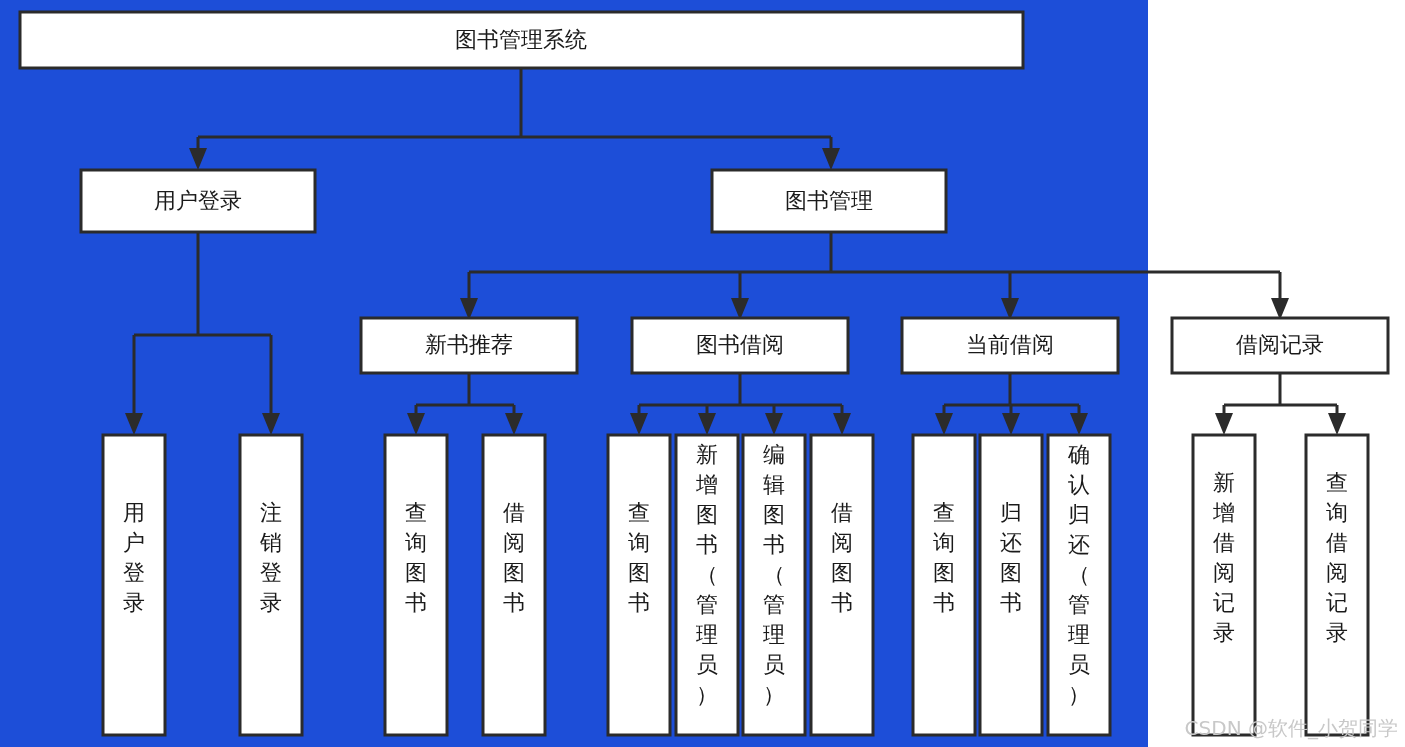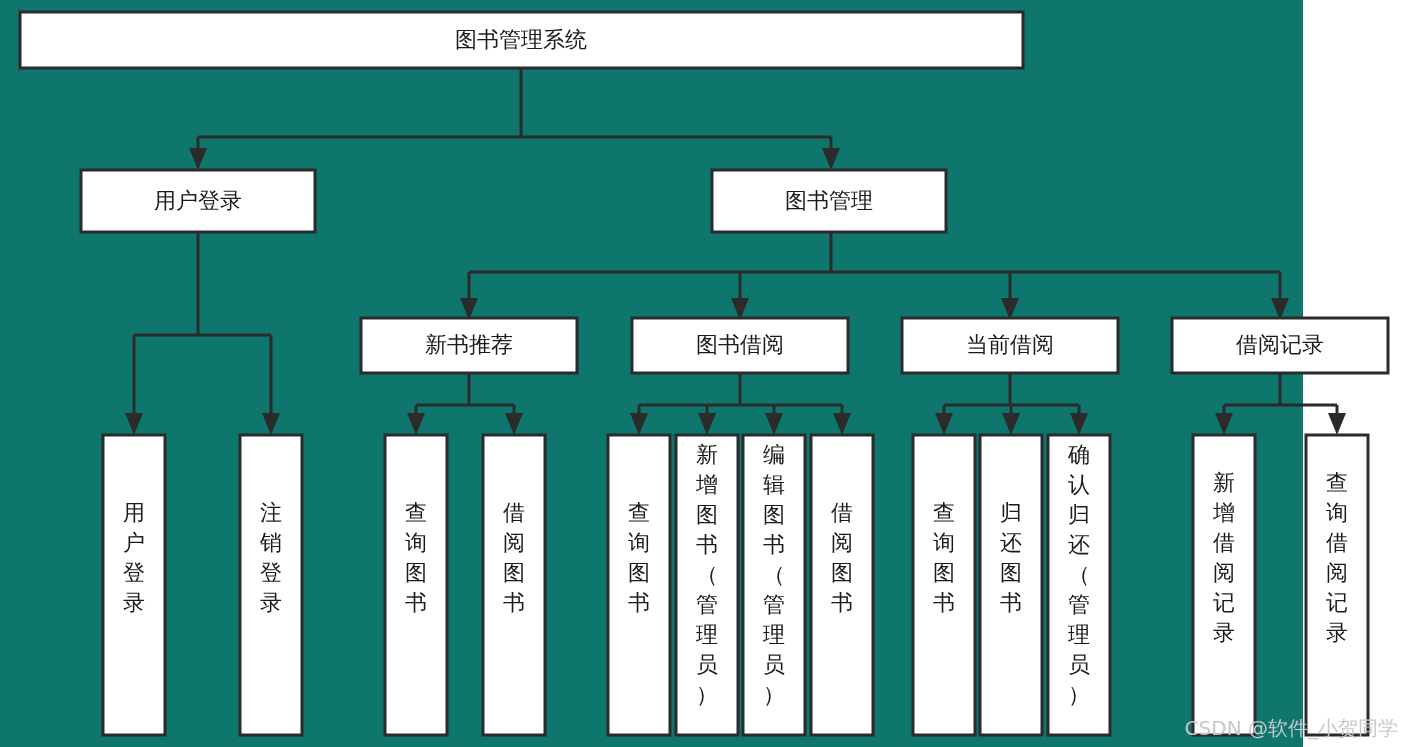--- a/index.html
+++ b/index.html
@@ -8,23 +8,23 @@
     background: #ffffff;
   }
   body {
     width: 1405px;
     height: 747px;
     font-family: "DejaVu Sans", "Liberation Sans", sans-serif;
     overflow: hidden;
   }
   #diagram-root {
     position: relative;
-    width: 1303px;
+    width: 1148px;
     height: 747px;
-    background: #0f766e;
+    background: #1d4ed8;
   }
   svg.diagram-canvas {
     position: absolute;
     top: 0;
     left: 0;
     width: 1405px;
     height: 747px;
     display: block;
   }
   .node-box {

